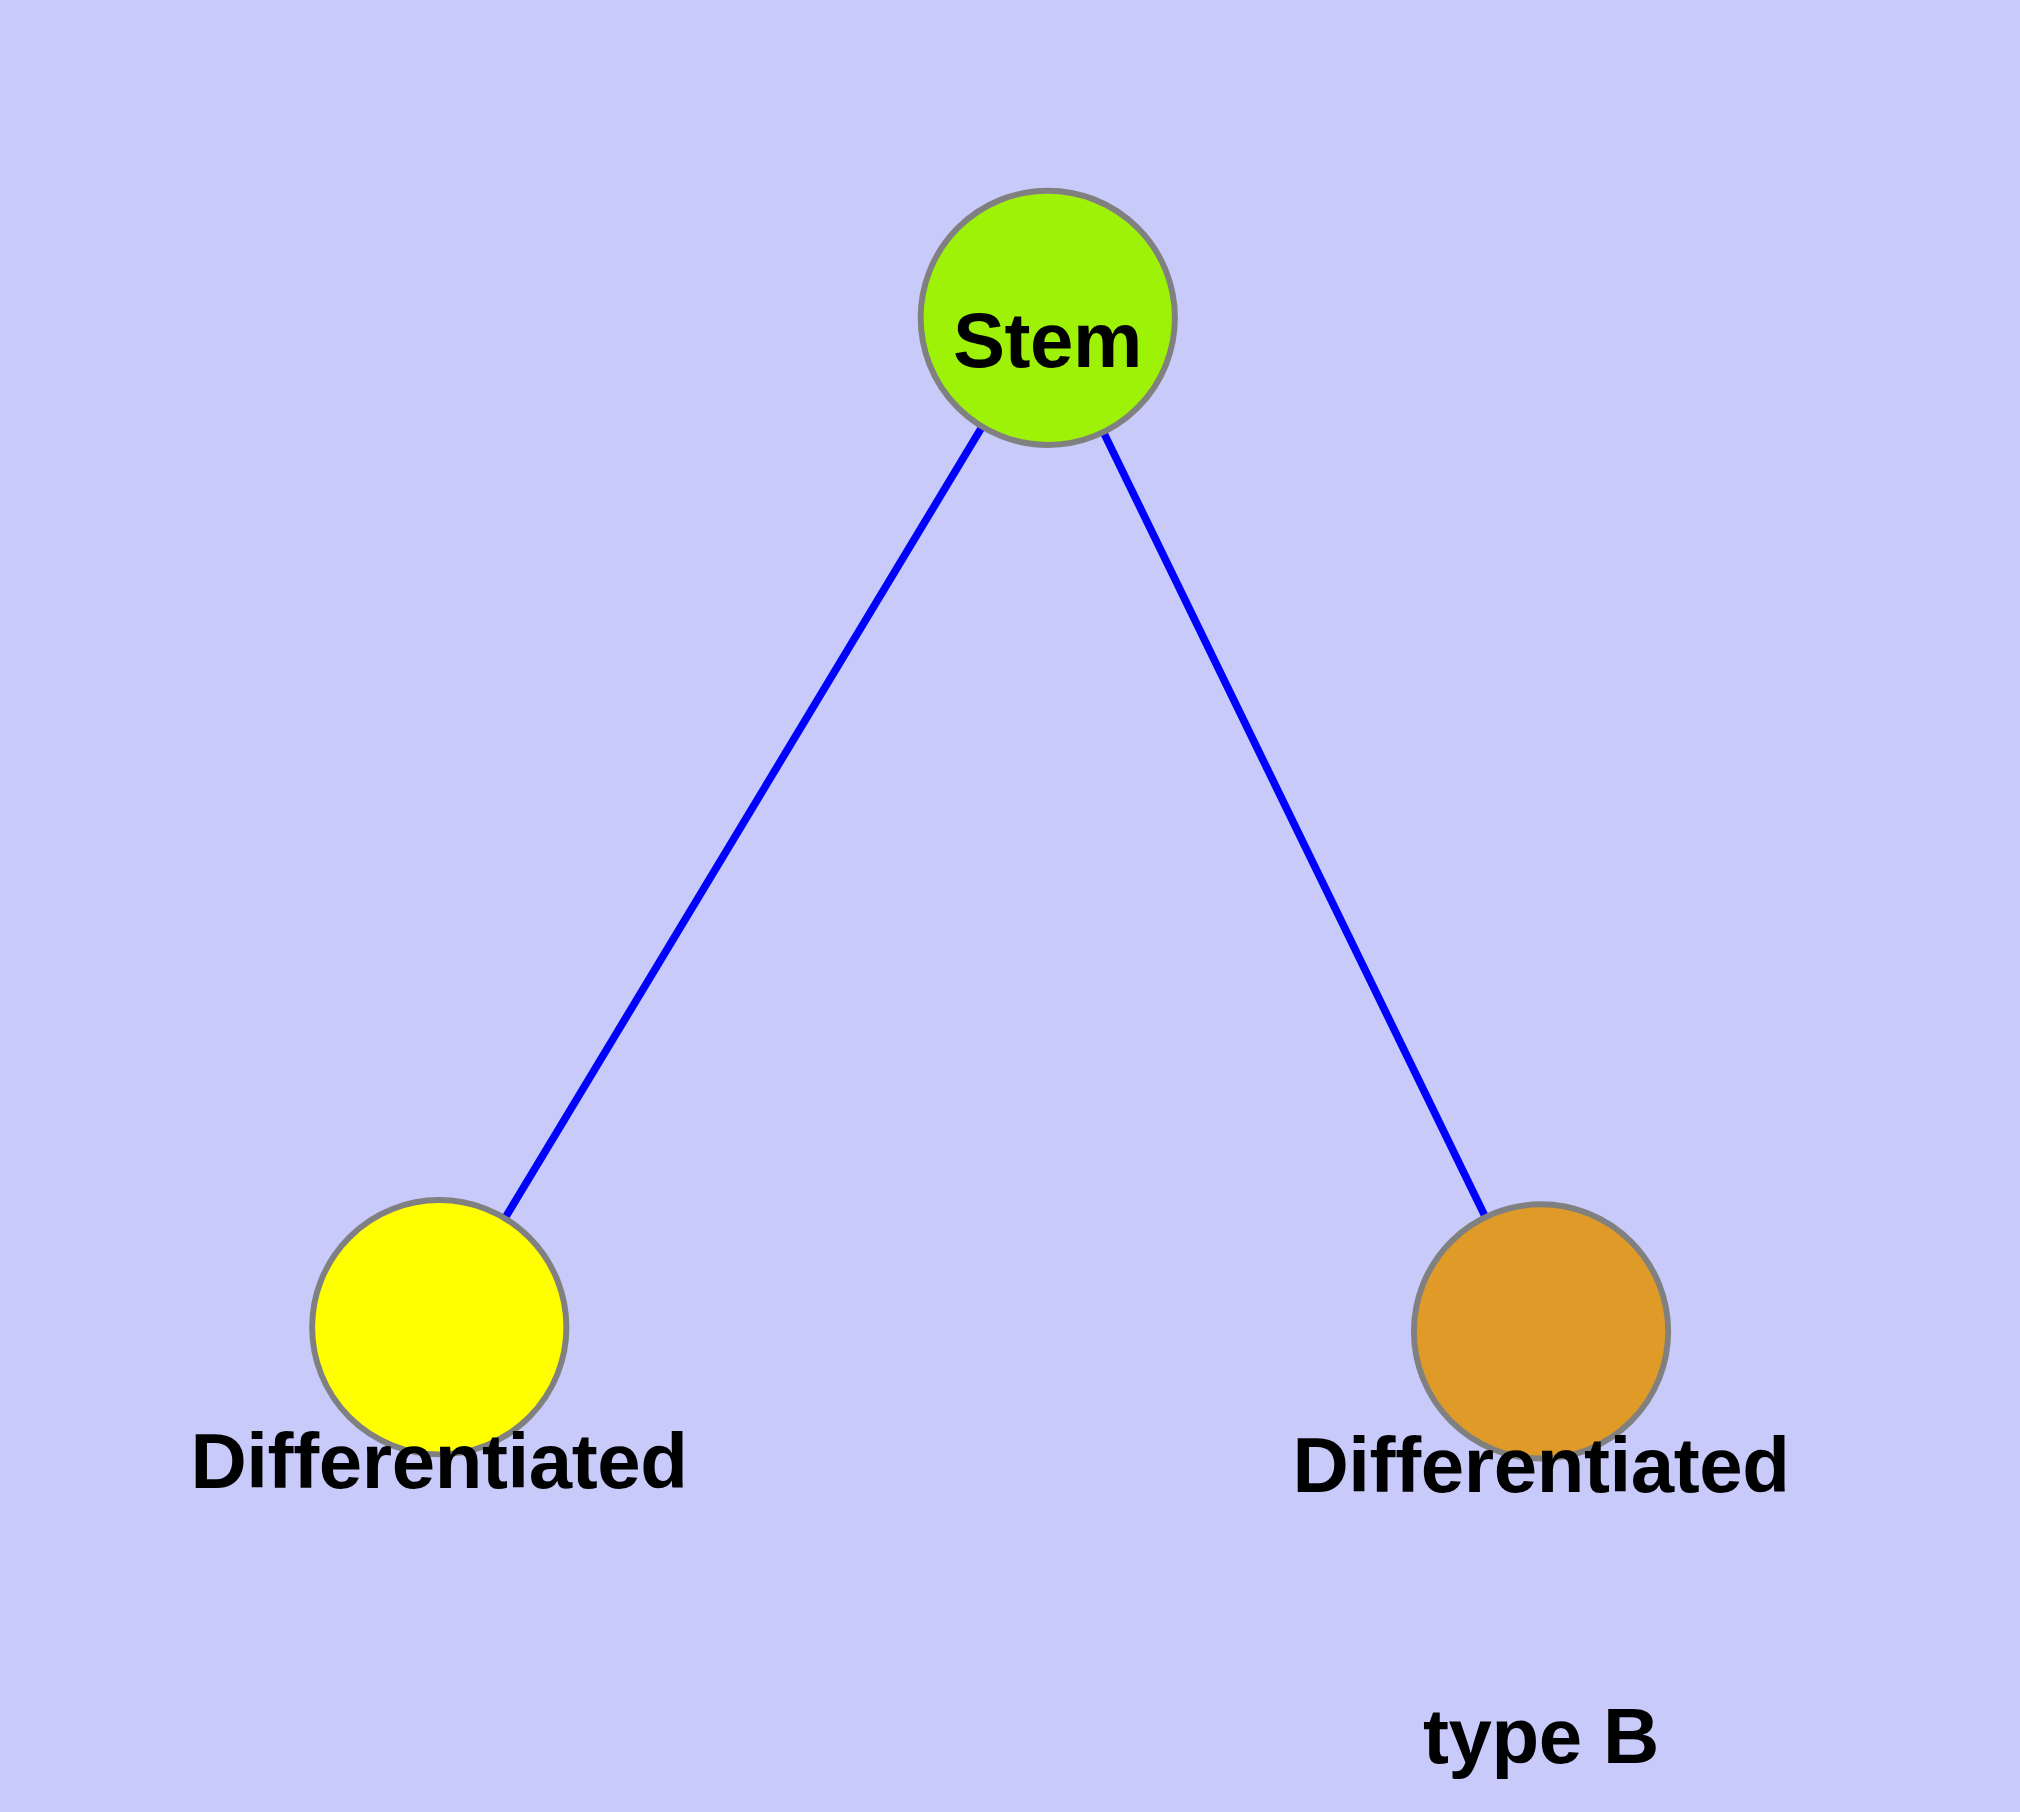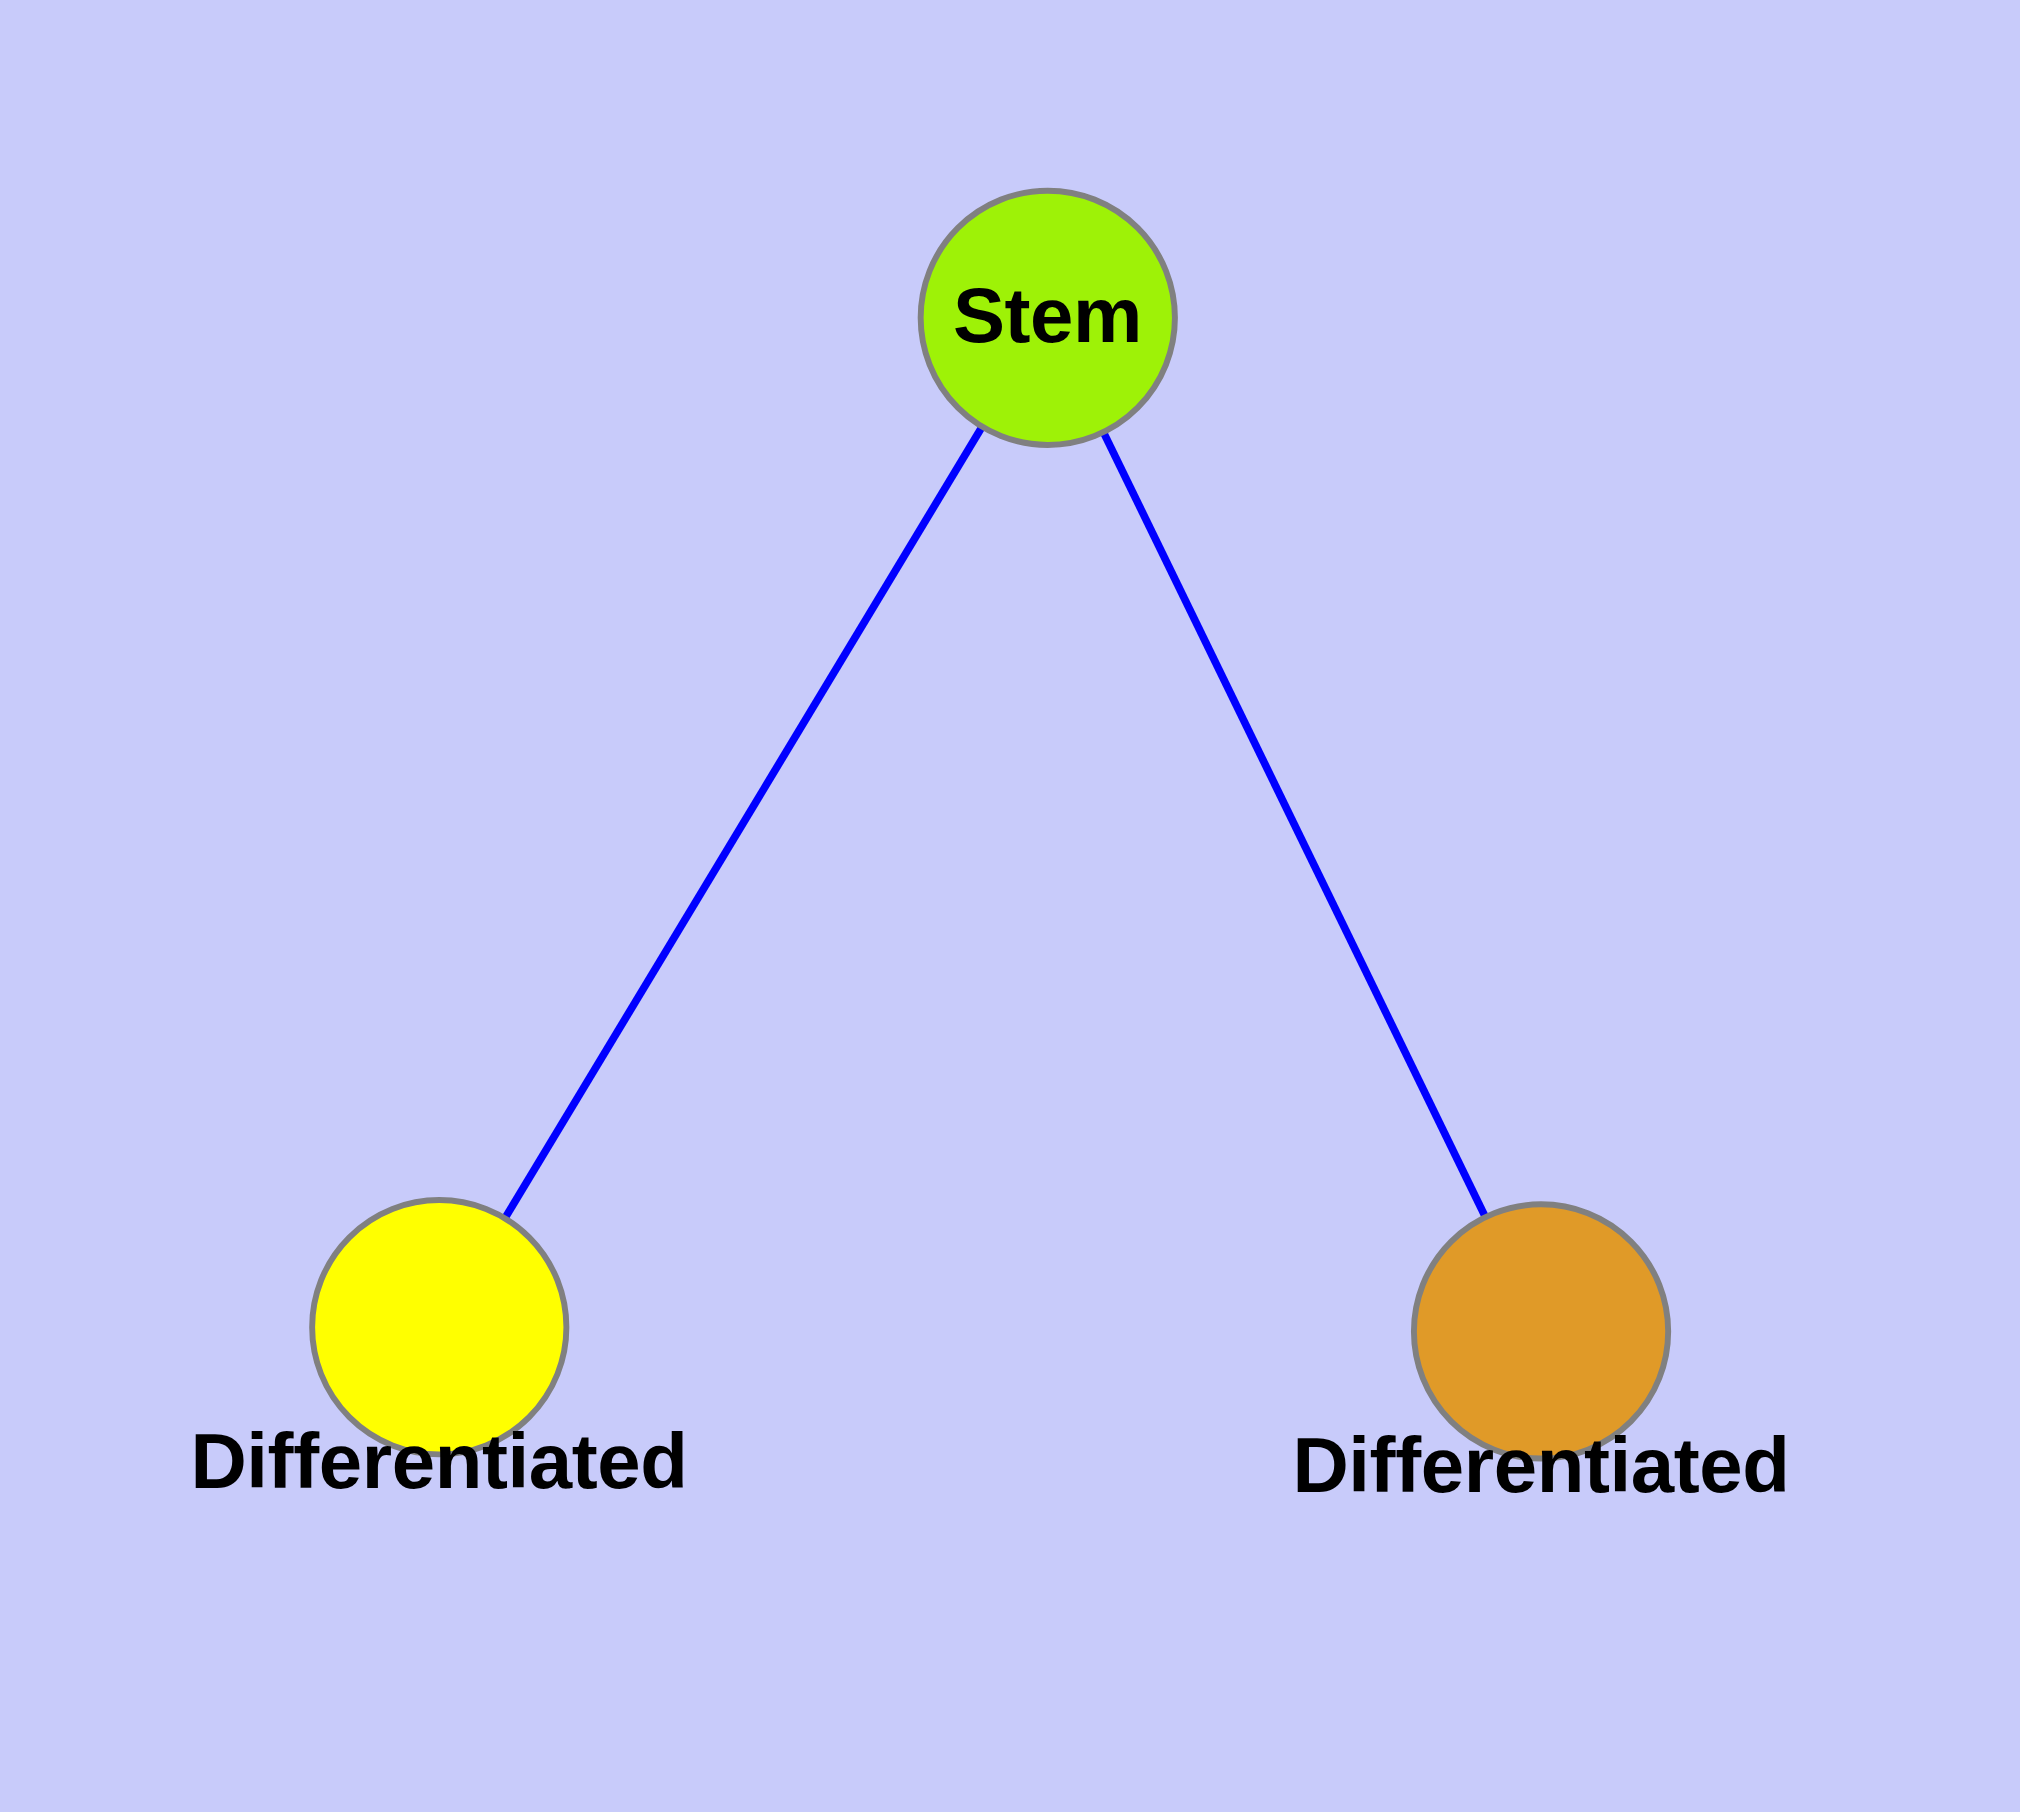--- a/index.html
+++ b/index.html
@@ -36,20 +36,21 @@
     color: #000000;
     font-weight: bold;
     text-align: center;
     line-height: 1.16;
     white-space: pre;
     letter-spacing: -0.4px;
     pointer-events: none;
   }
   .label-stem {
     font-size: 78px;
+    margin-top: 25px;
   }
   .label-leaf {
     font-size: 78px;
   }
 </style>
 </head>
 <body>
 
 <div id="canvas" style="background: rgb(200, 203, 250);">
 
@@ -66,16 +67,17 @@
   </svg>
 
   <div class="node-label label-stem" style="left: 793px; top: 270px; width: 509px; color: rgb(0, 0, 0);">Stem</div>
 
   <div class="node-label label-leaf" style="left: 100px; top: 1235px; width: 678px; color: rgb(0, 0, 0);">
     <div>Differentiated</div>
   </div>
 
   <div class="node-label label-leaf" style="left: 1202px; top: 1239px; width: 678px; color: rgb(0, 0, 0);">
     <div>Differentiated</div>
+    <div>type B</div>
   </div>
 
 </div>
 
 
 </body></html>

